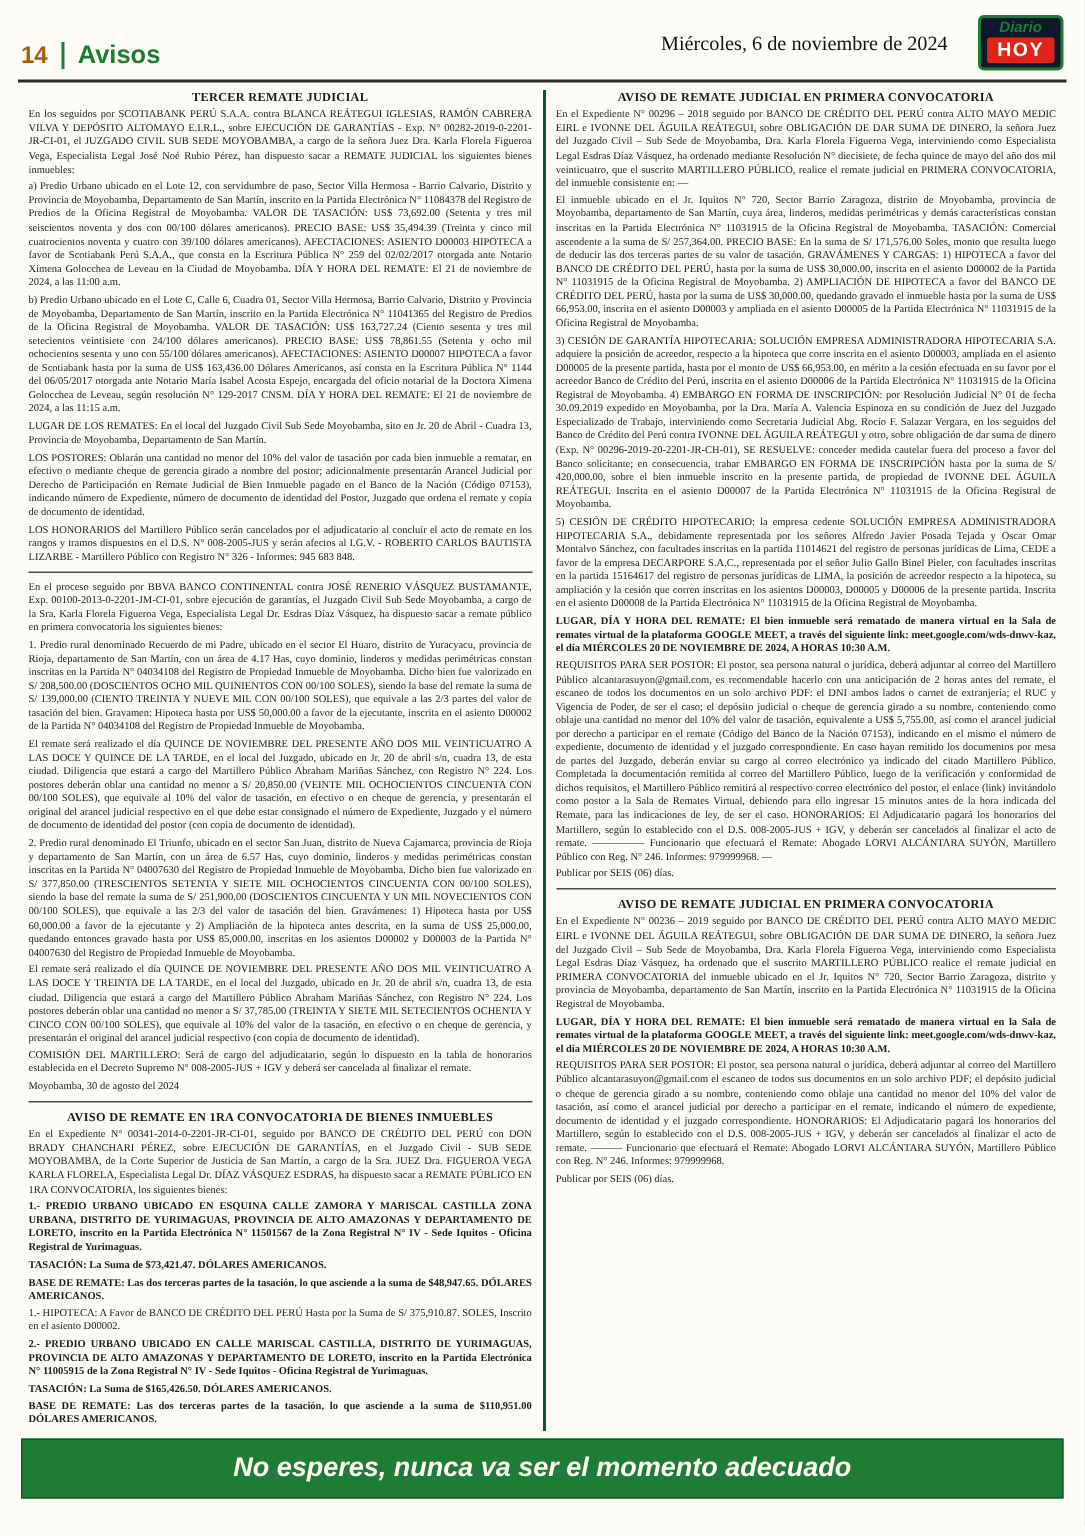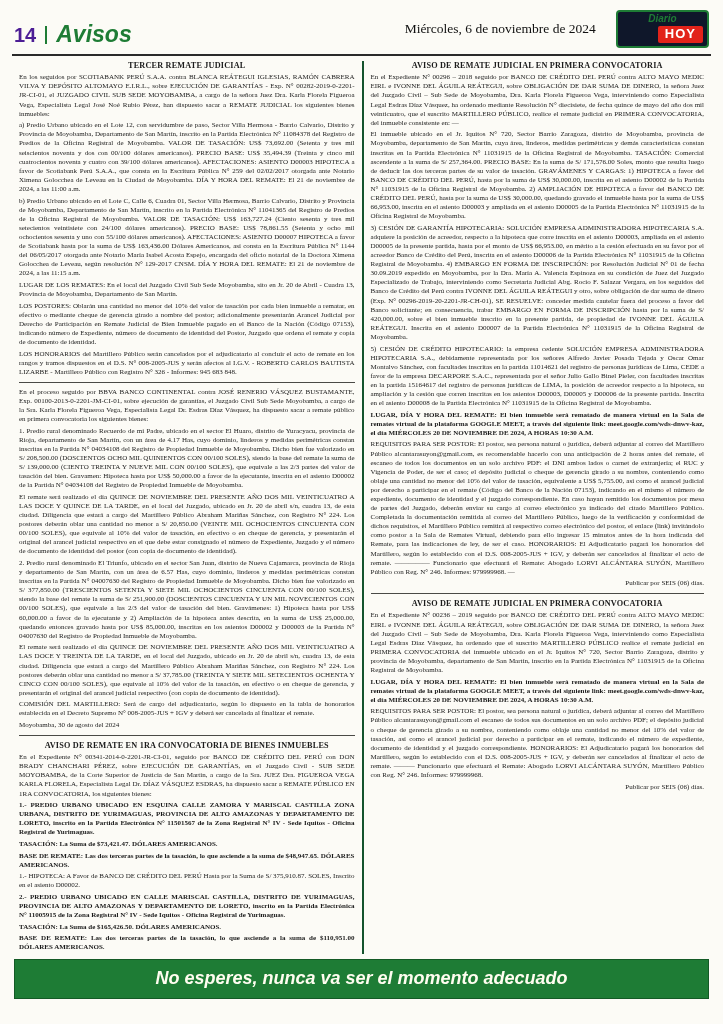--- a/index.html
+++ b/index.html
@@ -4,39 +4,39 @@
 <style>
   :root { --green:#1e7c35; --red:#e2231a; --ink:#1b1b1b; }
   * { box-sizing:border-box; }
   html,body { margin:0; padding:0; }
   body { background:#d8d8d3; font-family:"Liberation Serif", serif; color:var(--ink); }
   .page { width:723px; height:1024px; margin:0 auto; background:#fcfbf6; padding:8px 12px 0; display:flex; flex-direction:column; overflow:hidden; }
 
   
   .masthead { display:flex; justify-content:space-between; align-items:flex-end; padding:2px 2px 6px; border-bottom:2px solid #2a2a2a; }
   .mast-left { display:flex; align-items:baseline; gap:9px; }
-  .page-num { font-size:20px; font-weight:bold; color:#4c1d95; font-family:"Liberation Sans", sans-serif; }
+  .page-num { font-size:16px; font-weight:bold; color:#a16207; font-family:"Liberation Sans", sans-serif; }
   .mast-sep { width:2px; height:18px; background:var(--green); align-self:center; }
-  .section-name { font-size:23px; font-weight:bold; font-style:italic; color:var(--green); font-family:"Liberation Sans", sans-serif; }
+  .section-name { font-size:17px; font-weight:bold; color:var(--green); font-family:"Liberation Sans", sans-serif; }
   .mast-right { display:flex; align-items:center; gap:20px; }
   .issue-date { font-size:13.5px; color:#111; }
   .brand { border:2px solid var(--green); border-radius:4px; padding:1px 4px 3px; text-align:center; background:#0f172a; }
   .brand-top { display:block; color:var(--green); font-weight:bold; font-style:italic; font-size:10px; line-height:1.1; font-family:"Liberation Sans", sans-serif; }
-  .brand-hoy { display:inline-block; background:var(--red); color:#fff; font-weight:bold; font-size:13px; line-height:1.1; padding:1px 7px 2px; border-radius:2px; letter-spacing:1px; font-family:"Liberation Sans", sans-serif;margin-left:36px; }
+  .brand-hoy { display:inline-block; background:var(--red); color:#fff; font-weight:bold; font-size:13px; line-height:1.1; padding:1px 7px 2px; border-radius:2px; letter-spacing:1px; font-family:"Liberation Sans", sans-serif; }
 
   
   .columns { flex:1; display:flex; overflow:hidden; padding-top:5px; }
   .col { width:50%; padding:0 7px; overflow:hidden; }
   .col + .col { border-left:2px solid #14532d; }
   .notice { margin:0 0 5px; }
   .notice + .notice { border-top:1px solid #4a4a46; padding-top:5px; }
   .notice-title { margin:0 0 3px; text-align:center; font-size:8.2px; font-weight:bold; letter-spacing:.2px; }
   .para { margin:0 0 2.5px; font-size:7px; line-height:1.3; text-align:justify; }
   .para.b { font-weight:bold; }
-  .para.center { text-align:right; }
+  .para.center { text-align:left; }
 
   
   .banner-wrap { padding:5px 2px 25px; }
   .banner { background:var(--green); color:#fffdf0; text-align:center; font-family:"Liberation Sans", sans-serif; font-weight:bold; font-style:italic; font-size:18px; padding:8px 0 9px; border:1px solid #145a26; }
 </style>
 </head>
 <body>
 
 <div class="page">
 

